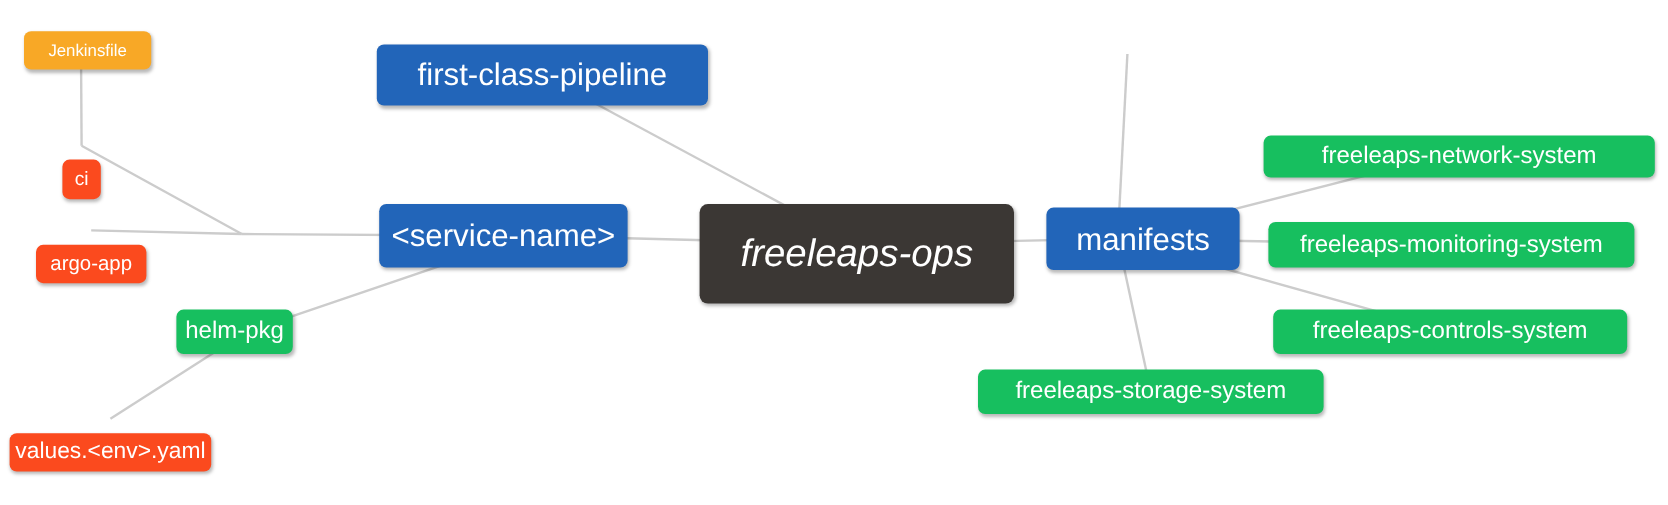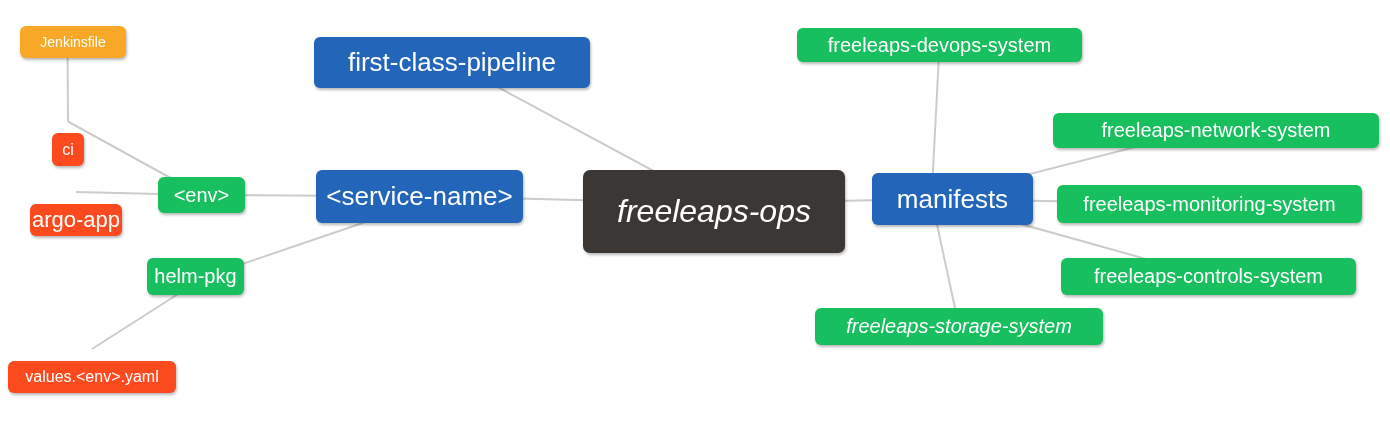--- a/index.html
+++ b/index.html
@@ -59,39 +59,37 @@
       <line x1="931.5" y1="199" x2="1200" y2="130.5" stroke="#cccccc" stroke-width="2"></line>
       <line x1="931.5" y1="199" x2="1209.5" y2="204" stroke="#cccccc" stroke-width="2"></line>
       <line x1="931.5" y1="199" x2="1208.5" y2="276.5" stroke="#cccccc" stroke-width="2"></line>
       <line x1="931.5" y1="199" x2="959" y2="326.5" stroke="#cccccc" stroke-width="2"></line>
     </svg>
 
   <div class="node orange" style="left:20px;  top:26px;  width:106px;  height:32px; font-size:14px;">Jenkinsfile</div>
 
   <div class="node red" style="left:52px;  top:105px; width:32px;  height:33px; font-size:16px;">ci</div>
 
-  <div class="node red" style="left:30px;  top:176px; width:92px;  height:32px; font-size:22px;">argo-app</div>
+  <div class="node red" style="left:30px;  top:176px; width:92px;  height:32px; font-size:17px;">argo-app</div>
 
-  <div class="node green" style="left:158px; top:177px; width:87px;  height:36px; font-size:20px;">&lt;env&gt;</div>
 
   <div class="node green" style="left:147px; top:258px; width:97px; height:37px; font-size:20px;">helm-pkg</div>
 
-  <div class="node red" style="left:8px;   top:333px; width:168px; height:32px; font-size:16px;">values.&lt;env&gt;.yaml</div>
+  <div class="node red" style="left:8px;   top:333px; width:168px; height:32px; font-size:19px;">values.&lt;env&gt;.yaml</div>
 
   <div class="node blue" style="left:314px; top:37px;  width:276px; height:51px; font-size:26px;">first-class-pipeline</div>
 
   <div class="node blue" style="left:316px; top:170px; width:207px; height:53px; font-size:26px;">&lt;service-name&gt;</div>
 
   <div class="node dark" style="left:583px; top:170px; width:262px; height:83px; font-size:32px;font-style:italic;">freeleaps-ops</div>
 
   <div class="node blue" style="left:851px; top:173px; width:161px; height:52px; font-size:26px;margin-left:21px;">manifests</div>
 
-  <div class="node green" style="left:797px;  top:28px;  width:285px; height:34px; font-size:20px;">freeleaps-devops-system</div>
 
   <div class="node green" style="left:1053px; top:113px; width:326px; height:35px; font-size:20px;">freeleaps-network-system</div>
 
   <div class="node green" style="left:1057px; top:185px; width:305px; height:38px; font-size:20px;">freeleaps-monitoring-system</div>
 
   <div class="node green" style="left:1061px; top:258px; width:295px; height:37px; font-size:20px;">freeleaps-controls-system</div>
 
-  <div class="node green" style="left:815px;  top:308px; width:288px; height:37px; font-size:20px;font-style:italic;">freeleaps-storage-system</div>
+  <div class="node green" style="left:815px;  top:308px; width:288px; height:37px; font-size:20px;">freeleaps-storage-system</div>
 
 </div>
 
 </body></html>

